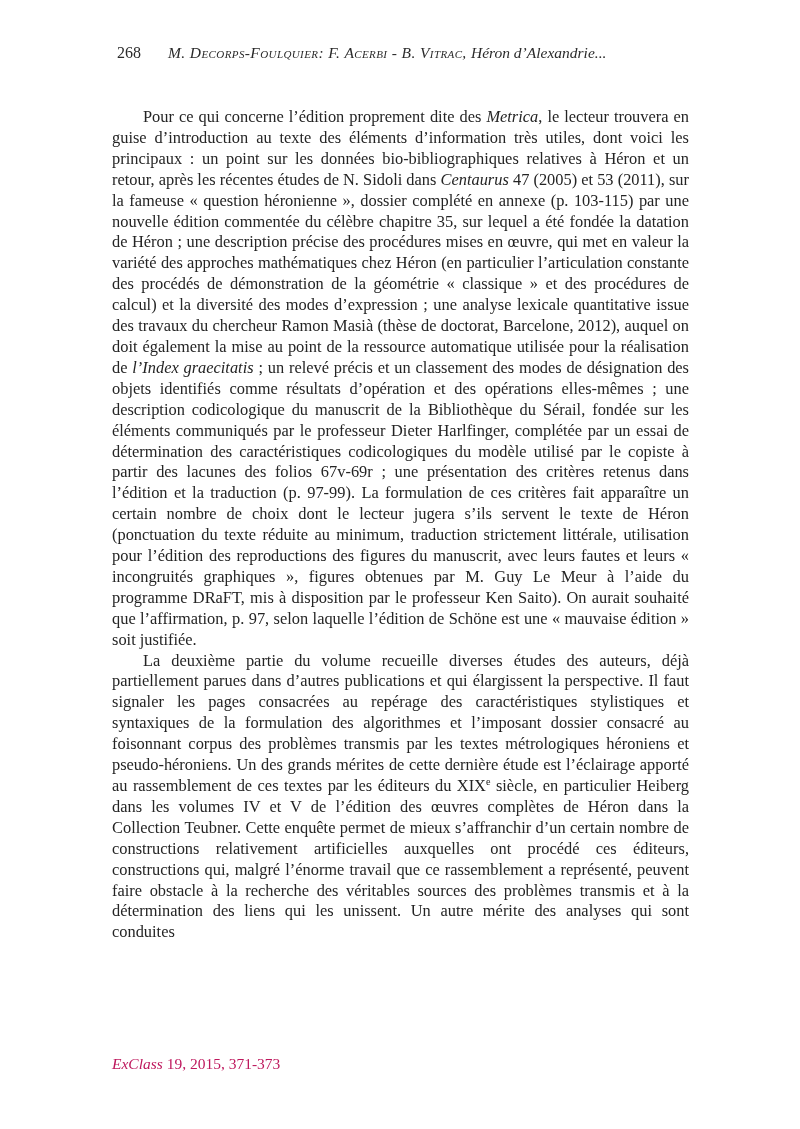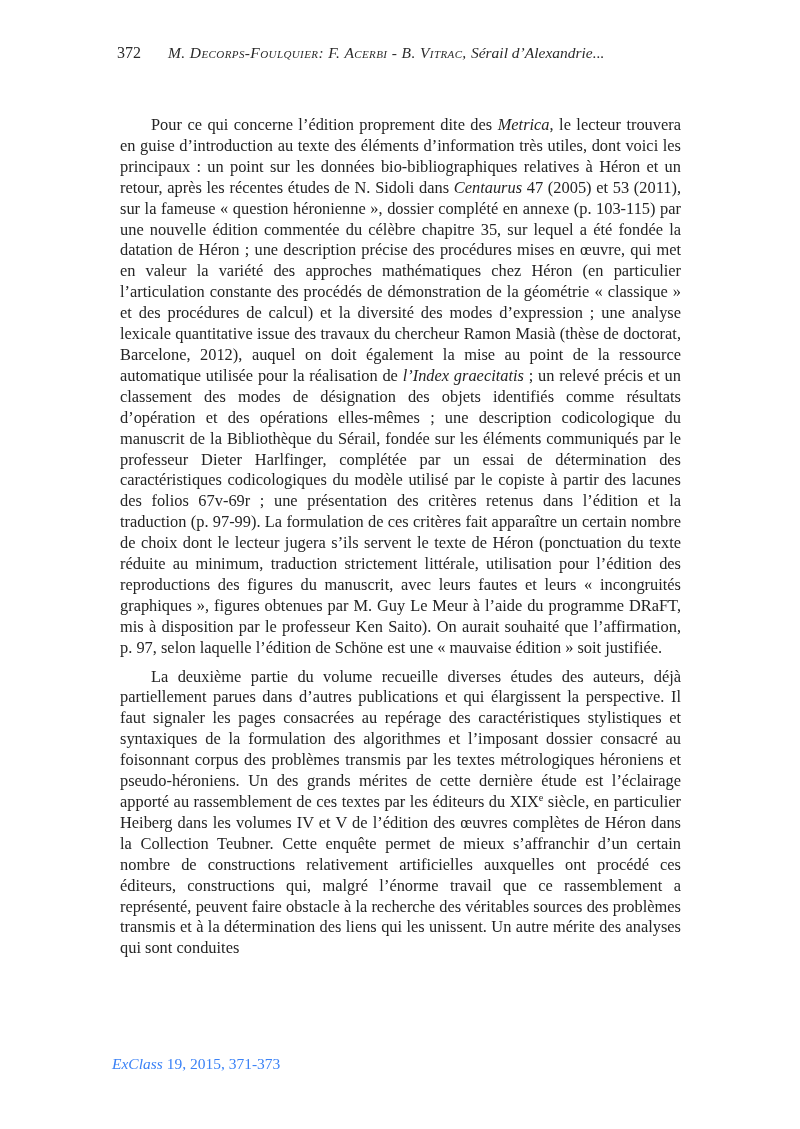--- a/index.html
+++ b/index.html
@@ -41,47 +41,47 @@
     left: 112px;
     top: 107px;
     width: 577px;
     font-size: 16.4px;
     line-height: 20.9px;
     text-align: justify;
     hyphens: none;
     color: #242424;
   }
   .body-text p {
-    margin: 8px;
+    margin: 0;
     padding: 0;
     text-indent: 31px;
   }
   .run-italic { font-style: italic; }
   .run-sup {
     font-size: 0.62em;
     vertical-align: super;
     line-height: 0;
   }
   .page-footer {
     position: absolute;
     left: 112px;
     top: 1055px;
     font-size: 15.5px;
-    color: #3b82f6;
+    color: #be185d;
     white-space: nowrap;
   }
   .journal-name { font-style: italic; }
 </style>
 </head>
 <body>
 
 <div class="page">
 
   <div class="running-header">
-    <span class="page-number">372</span><span class="authors">M. Decorps-Foulquier: F. Acerbi - B. Vitrac, </span><span class="work-title">Sérail d’Alexandrie...</span>
+    <span class="page-number">268</span><span class="authors">M. Decorps-Foulquier: F. Acerbi - B. Vitrac, </span><span class="work-title">Héron d’Alexandrie...</span>
   </div>
 
   <div class="body-text">
 
   <p><span>Pour ce qui concerne l’édition proprement dite des </span><span class="run-italic">Metrica</span><span>, le lecteur trouvera en guise d’introduction au texte des éléments d’information très utiles, dont voici les principaux : un point sur les données bio-bibliographiques relatives à Héron et un retour, après les récentes études de N. Sidoli dans </span><span class="run-italic">Centaurus</span><span> 47 (2005) et 53 (2011), sur la fameuse « question héronienne », dossier complété en annexe (p. 103-115) par une nouvelle édition commentée du célèbre chapitre 35, sur lequel a été fondée la datation de Héron ; une description précise des procédures mises en œuvre, qui met en valeur la variété des approches mathématiques chez Héron (en particulier l’articulation constante des procédés de démonstration de la géométrie « classique » et des procédures de calcul) et la diversité des modes d’expression ; une analyse lexicale quantitative issue des travaux du chercheur Ramon Masià (thèse de doctorat, Barcelone, 2012), auquel on doit également la mise au point de la ressource automatique utilisée pour la réalisation de </span><span class="run-italic">l’Index graecitatis</span><span> ; un relevé précis et un classement des modes de désignation des objets identifiés comme résultats d’opération et des opérations elles-mêmes ; une description codicologique du manuscrit de la Bibliothèque du Sérail, fondée sur les éléments communiqués par le professeur Dieter Harlfinger, complétée par un essai de détermination des caractéristiques codicologiques du modèle utilisé par le copiste à partir des lacunes des folios 67v-69r ; une présentation des critères retenus dans l’édition et la traduction (p. 97-99). La formulation de ces critères fait apparaître un certain nombre de choix dont le lecteur jugera s’ils servent le texte de Héron (ponctuation du texte réduite au minimum, traduction strictement littérale, utilisation pour l’édition des reproductions des figures du manuscrit, avec leurs fautes et leurs « incongruités graphiques », figures obtenues par M. Guy Le Meur à l’aide du programme DRaFT, mis à disposition par le professeur Ken Saito). On aurait souhaité que l’affirmation, p. 97, selon laquelle l’édition de Schöne est une « mauvaise édition » soit justifiée.</span></p>
       <p><span>La deuxième partie du volume recueille diverses études des auteurs, déjà partiellement parues dans d’autres publications et qui élargissent la perspective. Il faut signaler les pages consacrées au repérage des caractéristiques stylistiques et syntaxiques de la formulation des algorithmes et l’imposant dossier consacré au foisonnant corpus des problèmes transmis par les textes métrologiques héroniens et pseudo-héroniens. Un des grands mérites de cette dernière étude est l’éclairage apporté au rassemblement de ces textes par les éditeurs du XIX</span><span class="run-sup">e</span><span> siècle, en particulier Heiberg dans les volumes IV et V de l’édition des œuvres complètes de Héron dans la Collection Teubner. Cette enquête permet de mieux s’affranchir d’un certain nombre de constructions relativement artificielles auxquelles ont procédé ces éditeurs, constructions qui, malgré l’énorme travail que ce rassemblement a représenté, peuvent faire obstacle à la recherche des véritables sources des problèmes transmis et à la détermination des liens qui les unissent. Un autre mérite des analyses qui sont conduites</span></p>
     </div>
 
   <div class="page-footer">
     <span class="journal-name">ExClass</span><span> 19, 2015, 371-373</span>

